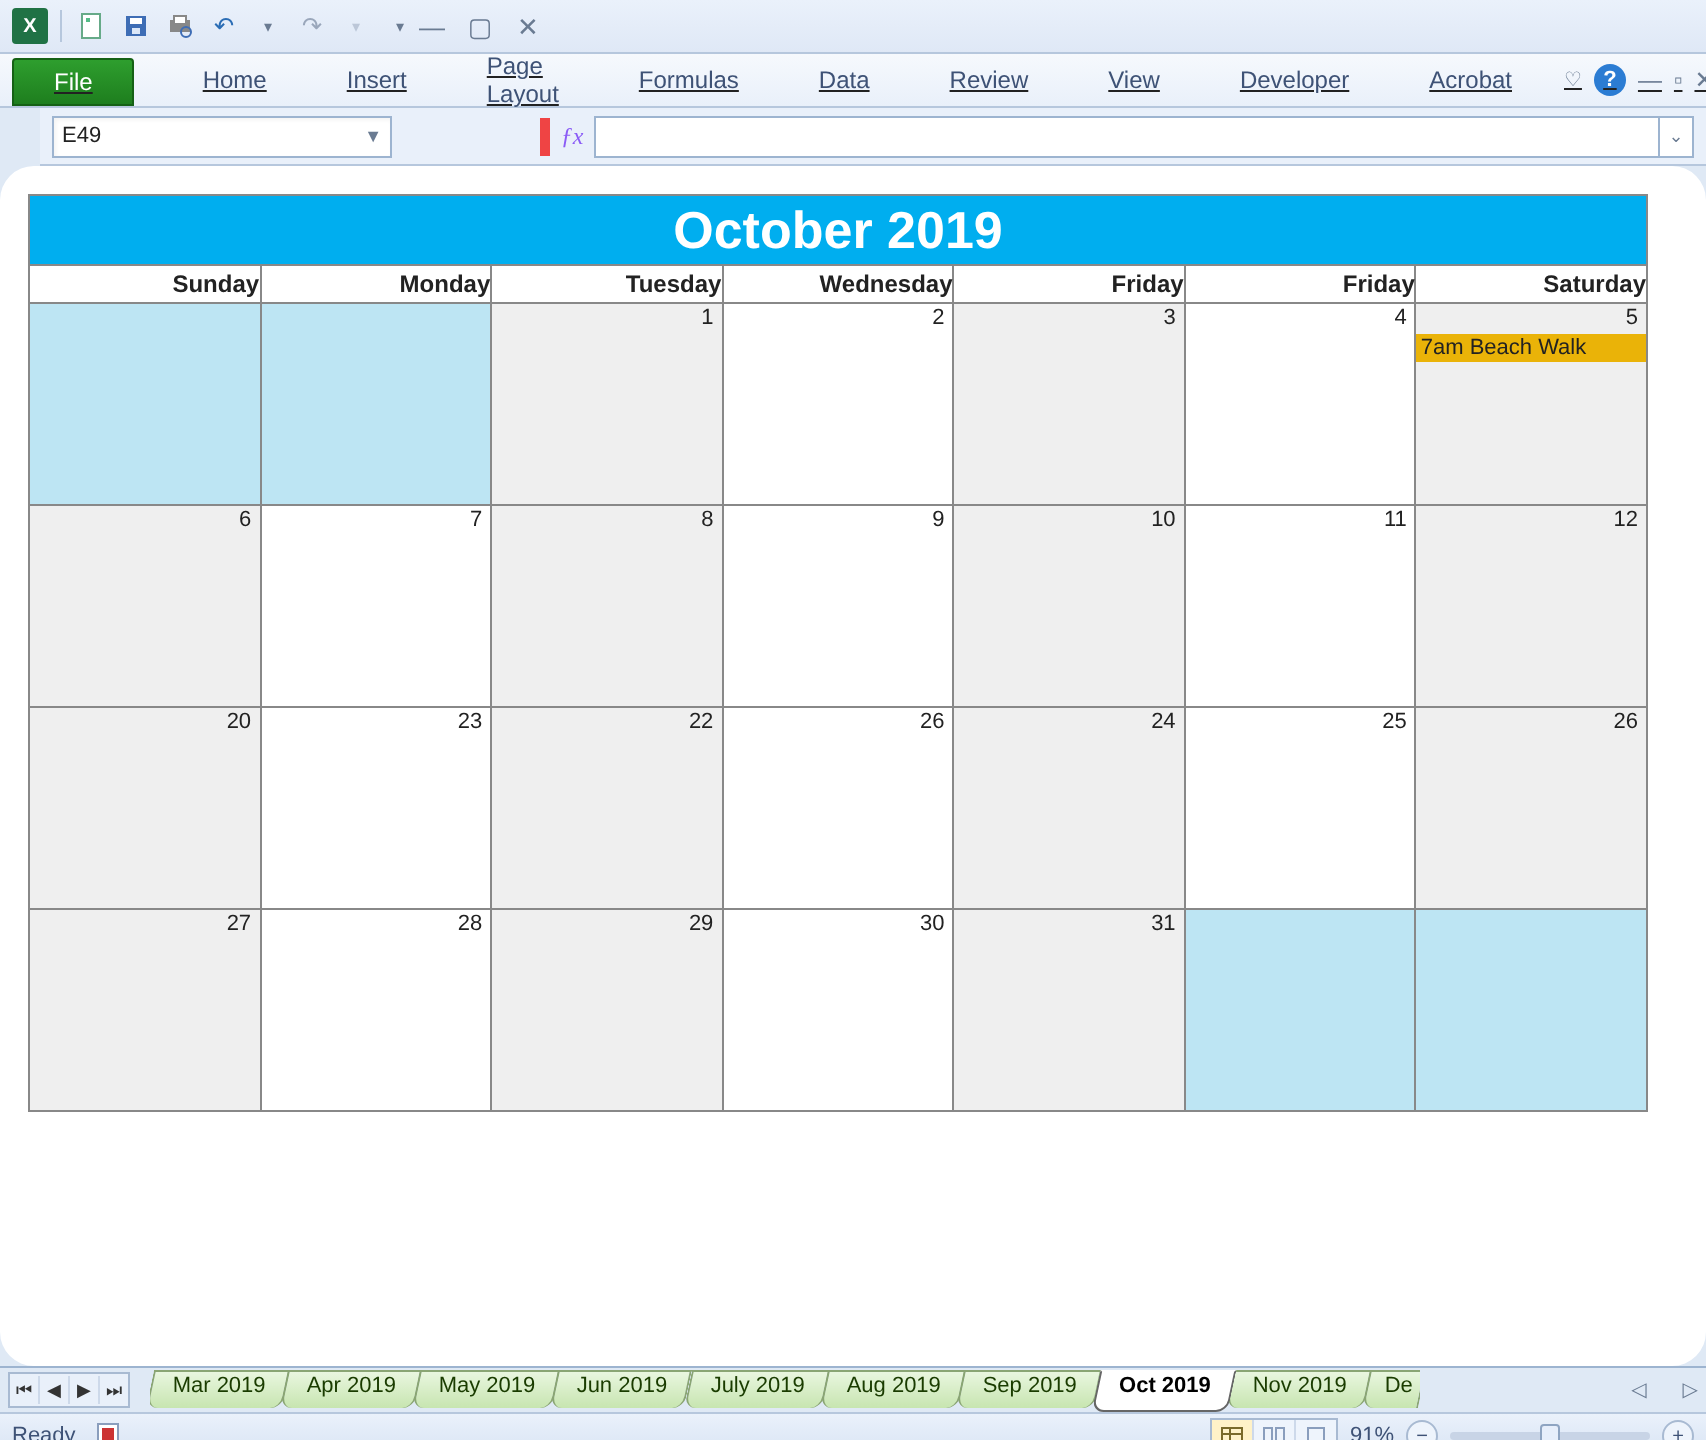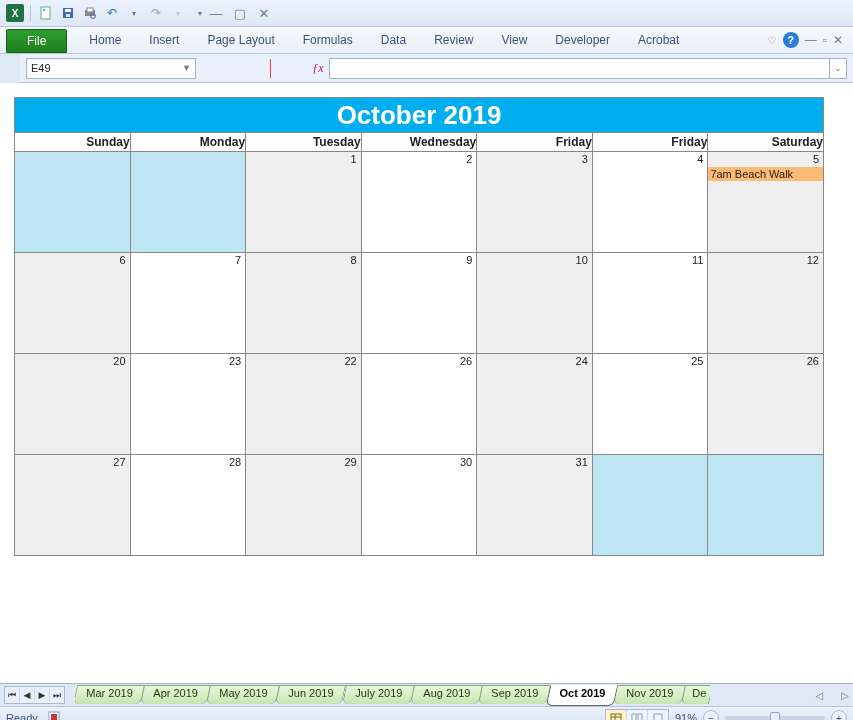--- a/index.html
+++ b/index.html
@@ -33,21 +33,22 @@
   .winbtns { display: flex; gap: 10px; align-items: center; color: #6a7b92; }
   .winbtns span { width: 14px; text-align: center; font-size: 13px; }
 
   
   .ribbon {
     height: 26px;
     background: linear-gradient(#f6f9fd, #e9f0fa);
     border-bottom: 1px solid #b6c7dd;
     display: flex; align-items: stretch;
     padding: 0 4px 0 0;
-    gap: 0;
+    gap: 12px;
+    text-decoration: underline;
   }
   .file-tab {
     background: #1e7e1e;
     background: linear-gradient(#2e9e2e, #1e7e1e);
     color: white;
     padding: 0 20px;
     display: flex; align-items: center;
     border-radius: 2px 2px 0 0;
     font-size: 12px;
     margin: 2px 8px 0 6px;
@@ -92,23 +93,22 @@
   .namebox .dd { color: #6a7b92; font-size: 9px; }
   .formula-wrap { flex:1; display:flex; align-items:center; }
   .fx-btn {
     width: 70px; display:flex; align-items:center; justify-content:center; gap:4px;
     height:19px; color:#6a7b92;
   }
   .fx-label {
     width: 22px; height: 19px;
     display:flex; align-items:center; justify-content:center;
     font-style: italic; font-family: "Times New Roman", serif;
-    border-left: 1px solid #ef4444;
-    color:#be185d;
-    padding-left:36px;
+    border-left: 5px solid #ef4444;
+    color:#8b5cf6;
   }
   .formula-input {
     flex:1; height:19px; background:white;
     border: 1px solid #9db4d0;
     display:flex; align-items:center; padding:0 4px;
     font-size:11px;
   }
   .formula-expand {
     width:16px; height:19px; background:white;
     border:1px solid #9db4d0; border-left:none;
@@ -116,20 +116,21 @@
     color:#6a7b92; font-size:9px;
   }
 
   
   .sheet-area {
     background: white;
     height: calc(720px - 26px - 26px - 24px - 22px - 22px);
     position: relative;
     padding: 14px 14px 0 14px;
     box-sizing: border-box;
+    border-radius: 17px;
   }
   .calendar {
     width: 810px;
     border-collapse: collapse;
     table-layout: fixed;
   }
   .calendar td, .calendar th {
     border: 1px solid #888;
     padding: 0;
     font-size: 12px;
@@ -156,21 +157,21 @@
   }
   .daynum {
     font-size: 11px;
     text-align: right;
     padding: 1px 4px 0 0;
     height: 14px;
   }
   .daycell.adj { background: #bde5f3; }
   .daycell.grey { background: #efefef; }
   .event {
-    background: #fdba74;
+    background: #eab308;
     font-size: 11px;
     padding: 0 2px;
     margin: 0;
     line-height: 14px;
     white-space: nowrap; overflow: hidden;
   }
 
   
   .tabs-strip {
     height: 22px;

